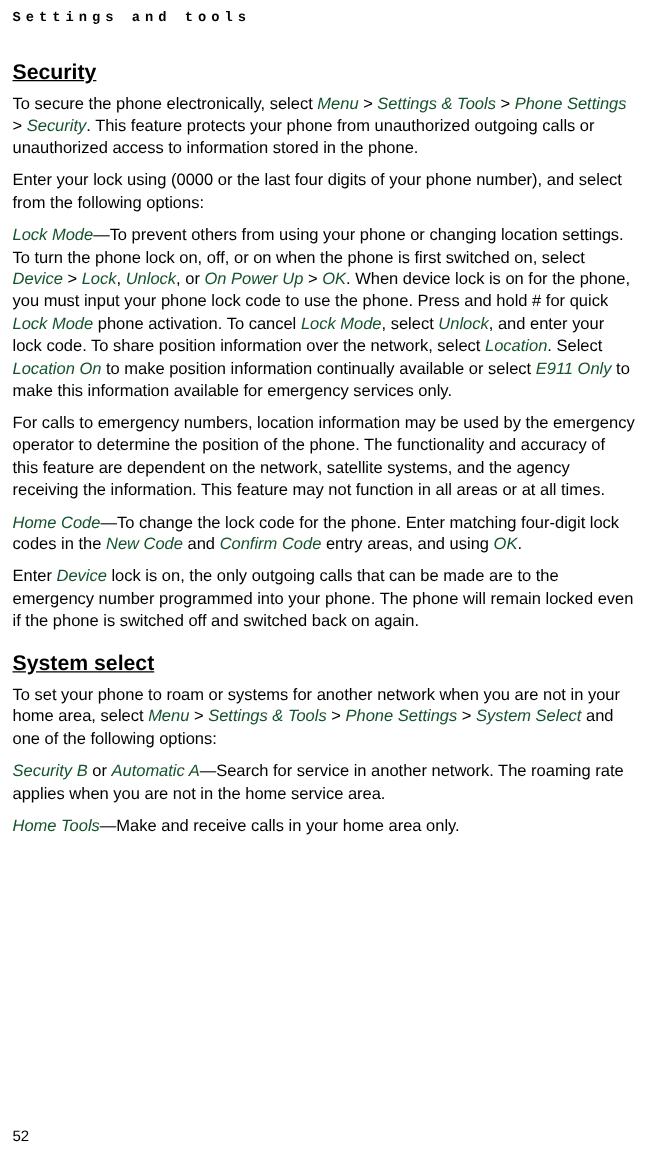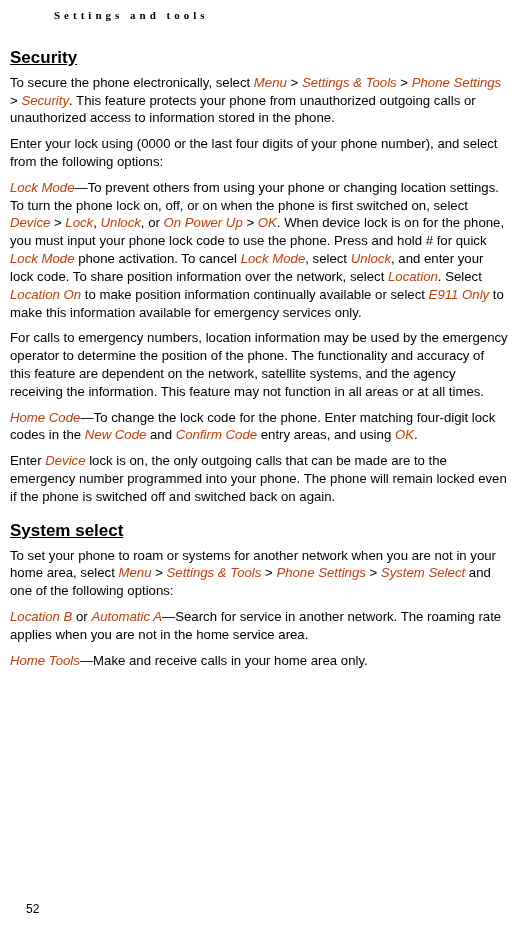--- a/index.html
+++ b/index.html
@@ -8,40 +8,39 @@
       height: 925px;
       background: #fff;
       font-family: Arial, Helvetica, sans-serif;
       color: #000;
       padding: 8px 10px 10px 10px;
       position: relative;
       font-size: 13.2px;
       line-height: 1.35;
     }
     .running-header {
-      font-family: Liberation Serif, serif;
+      font-family: Liberation Mono, monospace;
       font-weight: bold;
       font-size: 11px;
       letter-spacing: 4px;
       margin-bottom: 24px;
-      margin-left: 44px;
     }
     .section-title {
       font-weight: bold;
       font-size: 17px;
       text-decoration: underline;
       margin-top: 8px;
       margin-bottom: 4px;
     }
     p { margin-bottom: 8px; }
-    .link { color: #c2410c; font-style: italic; text-align: center; }
+    .link { color: #14532d; font-style: italic; text-align: center; }
     .bold { font-weight: normal; }
     .pagenum {
       position: absolute;
-      left: 26px;
+      left: 10px;
       bottom: 8px;
       font-size: 12px;
     }
   </style>
 </head>
 <body>
 
 <div class="running-header">Settings and tools</div>
 
 <h2 class="section-title">Security</h2>
@@ -68,20 +67,20 @@
   <span>Enter </span><span class="link">Device</span><span> lock is on, the only outgoing calls that can be made are to the emergency number programmed into your phone. The phone will remain locked even if the phone is switched off and switched back on again.</span>
 </p>
 
 <h2 class="section-title" style="margin-top:14px">System select</h2>
 
 <p>
   <span>To set your phone to roam or systems for another network when you are not in your home area, select </span><span class="link">Menu</span><span> &gt; </span><span class="link">Settings &amp; Tools</span><span> &gt; </span><span class="link">Phone Settings</span><span> &gt; </span><span class="link">System Select</span><span> and one of the following options:</span>
 </p>
 
 <p>
-  <span class="link">Location B</span><span> or </span><span class="link">Automatic A</span><span>—Search for service in another network. The roaming rate applies when you are not in the home service area.</span>
+  <span class="link">Security B</span><span> or </span><span class="link">Automatic A</span><span>—Search for service in another network. The roaming rate applies when you are not in the home service area.</span>
 </p>
 
 <p>
   <span class="link">Home Tools</span><span>—Make and receive calls in your home area only.</span>
 </p>
 
 <div class="pagenum">52</div>
 
 </body></html>

